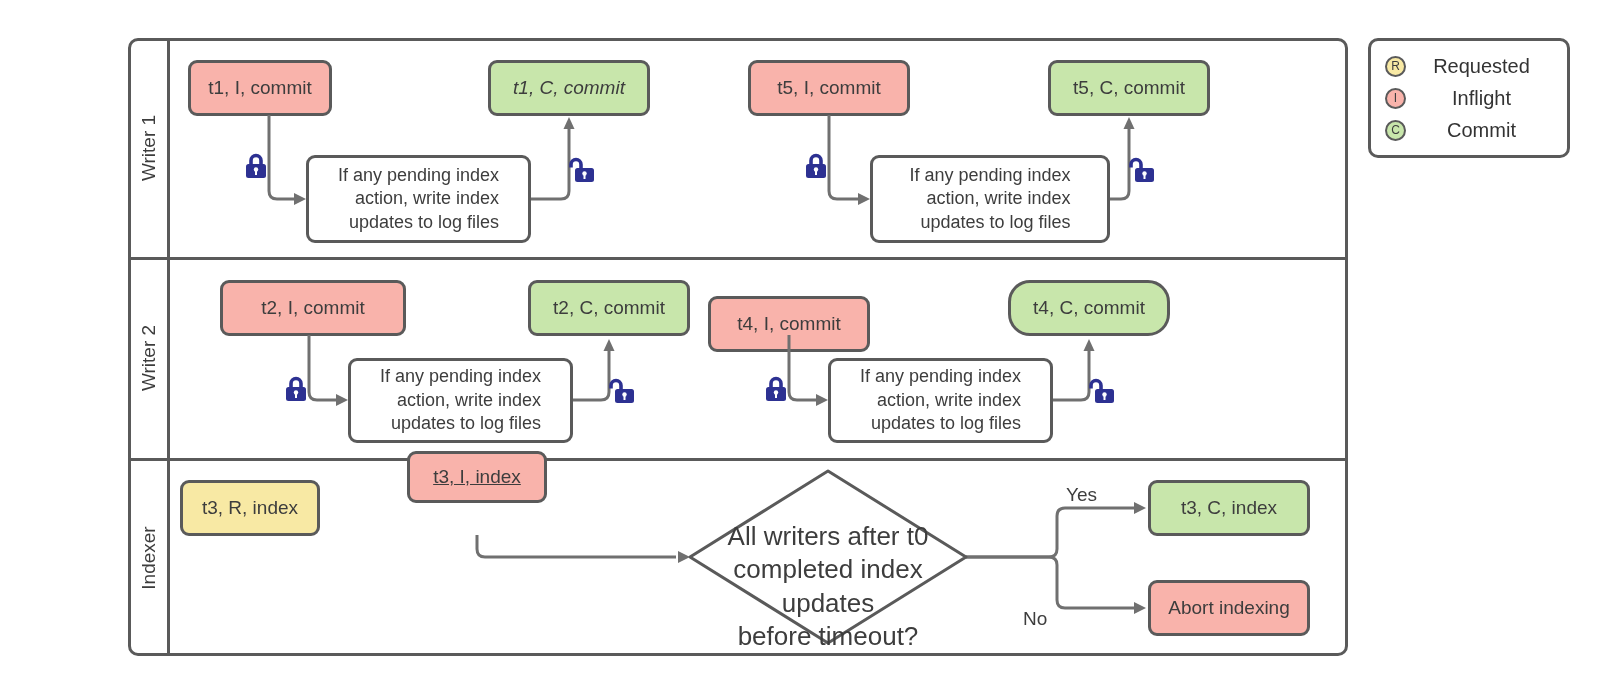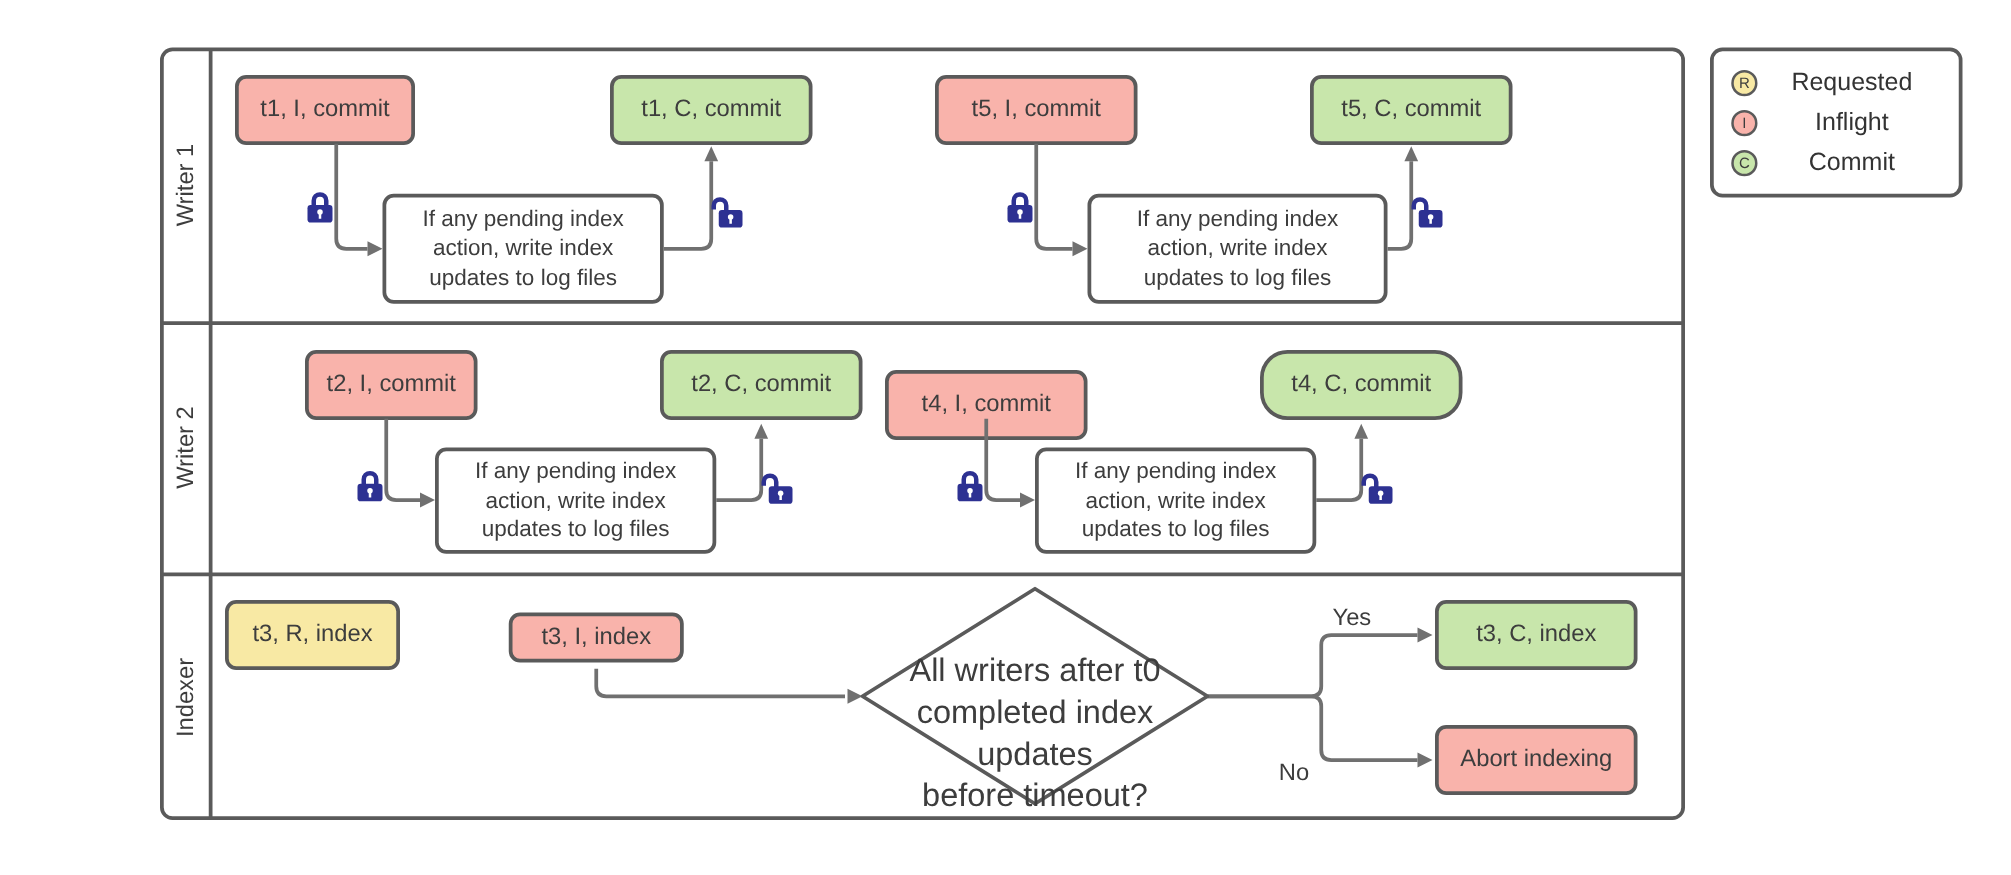--- a/index.html
+++ b/index.html
@@ -25,21 +25,21 @@
   
   .node{
     display:flex;align-items:center;justify-content:center;text-align:center;
     border:3px solid var(--shape-border,#5a5a5a);border-radius:9px;
     font-size:19px;line-height:1.2;color:var(--text,#3d3d3d);
   }
   .fill-red{background:var(--red,#f9b3ab);}
   .fill-green{background:var(--green,#c8e6ab);}
   .fill-yellow{background:var(--yellow,#f8e9a4);}
   .fill-white{background:#ffffff;}
-  .pre{white-space:pre-line;font-size:18px;line-height:1.3;}
+  .pre{white-space:pre-line;font-size:18px;line-height:1.3;text-align:right;}
 
   .diamond-text{
     left:711px;top:520px;width:234px;text-align:center;
     font-size:26px;line-height:1.28;white-space:pre-line;color:var(--text,#3d3d3d);
   }
   .branch-label{font-size:19px;color:var(--text,#3d3d3d);}
 
   
   .legend{
     left:1368px;top:38px;width:202px;height:120px;
@@ -63,43 +63,43 @@
 <div class="abs frame"></div>
 <div class="abs label-divider"></div>
 <div class="abs lane-divider" style="top:257px;"></div>
 <div class="abs lane-divider" style="top:458px;"></div>
 
 <div class="abs lane-label" style="left:49px;top:135px;">Writer 1</div>
 <div class="abs lane-label" style="left:49px;top:345px;">Writer 2</div>
 <div class="abs lane-label" style="left:49px;top:545px;">Indexer</div>
 
 <div class="abs node fill-red" style="left:188px;top:60px;width:144px;height:56px;">t1, I, commit</div>
-<div class="abs node fill-green" style="left:488px;top:60px;width:162px;height:56px;">t1, C, commit</div>
+<div class="abs node fill-green" style="left:488px;top:60px;width:162px;height:56px;font-style:italic;">t1, C, commit</div>
 <div class="abs node fill-red" style="left:748px;top:60px;width:162px;height:56px;">t5, I, commit</div>
 <div class="abs node fill-green" style="left:1048px;top:60px;width:162px;height:56px;">t5, C, commit</div>
 <div class="abs node fill-white pre" style="left:306px;top:155px;width:225px;height:88px;">If any pending index
 action, write index
 updates to log files</div>
 <div class="abs node fill-white pre" style="left:870px;top:155px;width:240px;height:88px;">If any pending index
 action, write index
 updates to log files</div>
 
-<div class="abs node fill-red" style="left:244px;top:280px;width:138px;height:56px;">t2, I, commit</div>
+<div class="abs node fill-red" style="left:220px;top:280px;width:186px;height:56px;">t2, I, commit</div>
 <div class="abs node fill-green" style="left:528px;top:280px;width:162px;height:56px;">t2, C, commit</div>
 <div class="abs node fill-red" style="left:708px;top:296px;width:162px;height:56px;">t4, I, commit</div>
 <div class="abs node fill-green" style="left:1008px;top:280px;width:162px;height:56px;border-radius:22px;">t4, C, commit</div>
 <div class="abs node fill-white pre" style="left:348px;top:358px;width:225px;height:85px;">If any pending index
 action, write index
 updates to log files</div>
 <div class="abs node fill-white pre" style="left:828px;top:358px;width:225px;height:85px;">If any pending index
 action, write index
 updates to log files</div>
 
 <div class="abs node fill-yellow" style="left:180px;top:480px;width:140px;height:56px;">t3, R, index</div>
-<div class="abs node fill-red" style="left:407px;top:490px;width:140px;height:40px;">t3, I, index</div>
+<div class="abs node fill-red" style="left:407px;top:451px;width:140px;height:52px;text-decoration:underline;">t3, I, index</div>
 <div class="abs node fill-green" style="left:1148px;top:480px;width:162px;height:56px;">t3, C, index</div>
 <div class="abs node fill-red" style="left:1148px;top:580px;width:162px;height:56px;">Abort indexing</div>
 
 <svg class="abs overlay" width="1609" height="700" viewBox="0 0 1609 700">
   <g stroke="#707070" stroke-width="3" fill="none">
 
     <path d="M269,115 V191 Q269,199 277,199 H294"></path>
     <path d="M531,199 H561 Q569,199 569,191 V129"></path>
 
     <path d="M829,115 V191 Q829,199 837,199 H858"></path>

